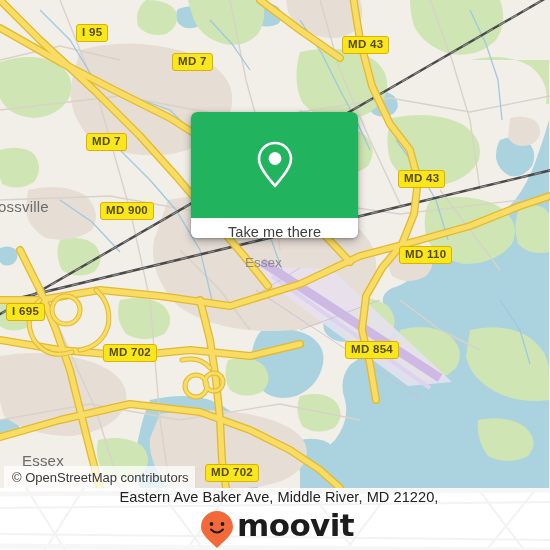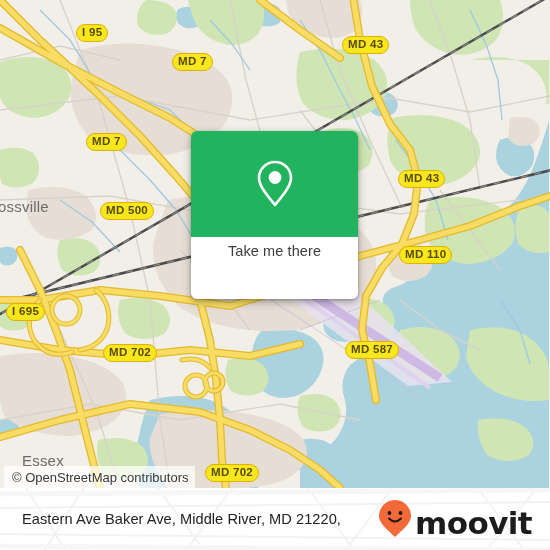--- a/index.html
+++ b/index.html
@@ -23,21 +23,21 @@
     background: #f2efe9;
     overflow: hidden;
   }
   #map svg { display: block; }
 
   
   .shield {
     position: absolute;
     background: #f8e71c;
     border: 1.6px solid #e0b000;
-    border-radius: 9px;
+    border-radius: 3px;
     color: #5a4a00;
     font-size: 11.5px;
     font-weight: bold;
     letter-spacing: .3px;
     padding: 1px 5px 2px 5px;
     line-height: 13px;
     white-space: nowrap;
     font-family: "Liberation Sans", sans-serif;
   }
 
@@ -69,22 +69,22 @@
     color: #3a3a3a;
     font-size: 13px;
     line-height: 20px;
     white-space: nowrap;
     font-family: "Liberation Sans", sans-serif;
   }
 
   
   #card {
     position: absolute;
-    left: 191px; top: 131px;
-    width: 167px; height: 168px;
+    left: 191px; top: 112px;
+    width: 167px; height: 126px;
     border-radius: 6px;
     overflow: hidden;
     box-shadow: 0 3px 9px rgba(0,0,0,0.30), 0 1px 3px rgba(0,0,0,0.22);
     background: #ffffff;
   }
   #card-top {
     position: relative;
     width: 100%; height: 106px;
     background: #22b35e;
   }
@@ -120,33 +120,34 @@
     opacity: .55;
     pointer-events: none;
   }
   #footer-inner {
     position: relative;
     width: 100%; height: 100%;
     display: flex;
     align-items: center;
     justify-content: space-between;
     padding: 0 14px 0 22px;
+    flex-direction: column;
   }
   #footer-address {
     color: #222222;
     font-size: 14.6px;
     line-height: 19px;
     font-family: "Liberation Sans", sans-serif;
     letter-spacing: .05px;
     max-width: 400px;
   }
   #footer-address div { white-space: nowrap; }
   #brand {
     display: flex;
-    align-items: flex-end;
+    align-items: flex-start;
     gap: 3px;
     padding-right: 4px;
   }
   #brand-wordmark {
     color: #1c1c1c;
     font-size: 31px;
     font-weight: bold;
     letter-spacing: -0.6px;
     font-family: "DejaVu Sans", sans-serif;
     line-height: 31px;
@@ -355,25 +356,25 @@
     <div class="place" style="left:-2px; top:198px;">ossville</div>
     <div class="place" style="left:22px; top:452px;">Essex</div>
 
     <div class="water-label" style="left:245px; top:255px;">Essex</div>
 
     <div class="shield" style="left:76px;  top:24px;">I 95</div>
     <div class="shield" style="left:172px; top:53px;">MD 7</div>
     <div class="shield" style="left:342px; top:36px;">MD 43</div>
     <div class="shield" style="left:86px;  top:133px;">MD 7</div>
     <div class="shield" style="left:398px; top:170px;">MD 43</div>
-    <div class="shield" style="left:100px; top:202px;">MD 500</div>
+    <div class="shield" style="left:100px; top:202px;">MD 900</div>
     <div class="shield" style="left:399px; top:246px;">MD 110</div>
     <div class="shield" style="left:6px;   top:303px;">I 695</div>
     <div class="shield" style="left:103px; top:344px;">MD 702</div>
-    <div class="shield" style="left:345px; top:341px;">MD 587</div>
+    <div class="shield" style="left:345px; top:341px;">MD 854</div>
     <div class="shield" style="left:205px; top:464px;">MD 702</div>
 
     <div id="attribution">© OpenStreetMap contributors</div>
   </div>
 
   <div id="card">
     <div id="card-top">
       <svg id="card-pin" width="40" height="50" viewBox="0 0 40 50">
         <path d="M20 3 C11.2 3 4 10.2 4 19 C4 28.5 15 39.5 20 46
                  C25 39.5 36 28.5 36 19 C36 10.2 28.8 3 20 3 Z" fill="none" stroke="#ffffff" stroke-width="2.6" stroke-linejoin="round"></path>

